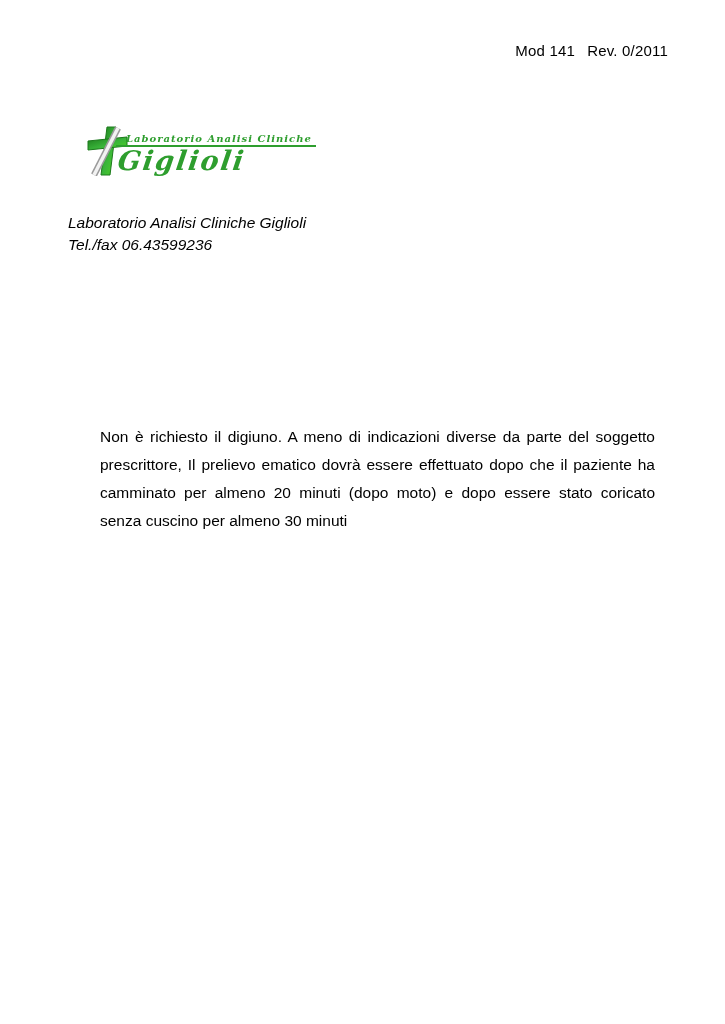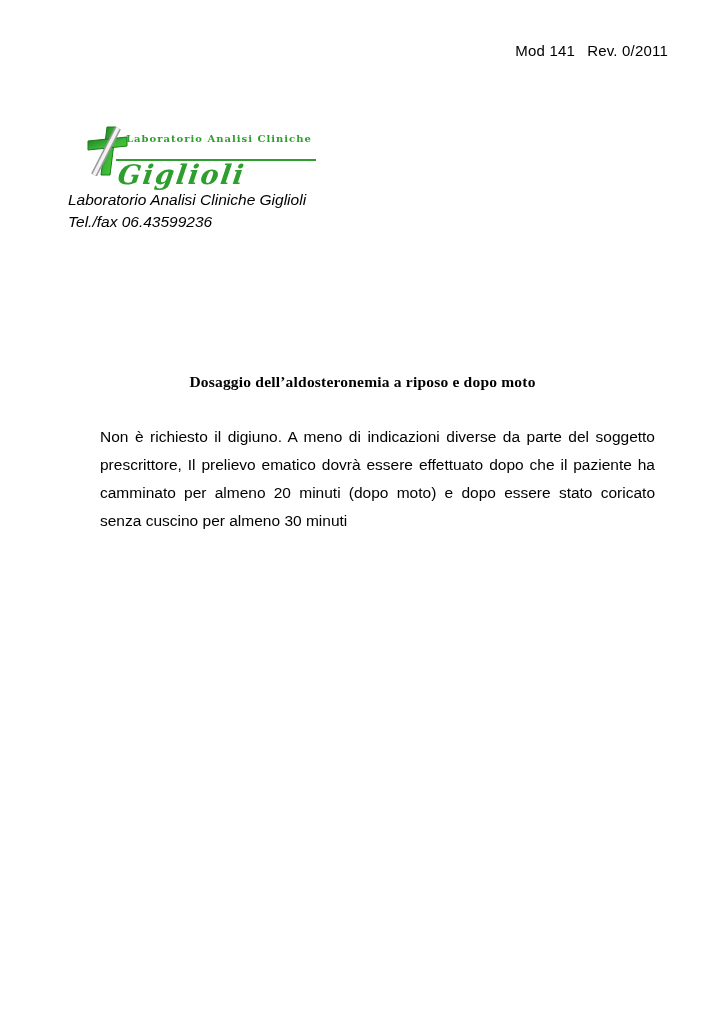--- a/index.html
+++ b/index.html
@@ -38,46 +38,47 @@
   }
   .logo-cross { width: 42px; height: 50px; flex: 0 0 auto; }
   .logo-textcol {
     margin-left: -12px;
     margin-top: 7px;
     display: flex;
     flex-direction: column;
   }
   .logo-smalltext {
     font-family: "DejaVu Serif", serif;
+    font-style: italic;
     font-weight: bold;
     font-size: 10px;
     color: var(--brand-green, #2e9e2e);
     border-bottom: 2px solid var(--brand-green, #2e9e2e);
-    padding: 0 4px 15px 10px;
+    padding: 0 4px 1px 10px;
     letter-spacing: 1px;
     white-space: nowrap;
   }
   .logo-script {
     font-family: "DejaVu Serif", serif;
     font-style: italic;
     font-weight: bold;
     font-size: 27px;
     line-height: 28px;
     color: var(--brand-green, #2e9e2e);
     letter-spacing: 2px;
     transform: skewX(-8deg);
     padding-left: 2px;
     white-space: nowrap;
   }
 
   
   .letterhead {
     position: absolute;
     left: 68px;
-    top: 189px;
+    top: 212px;
     font-style: italic;
     font-size: 15.5px;
     line-height: 22px;
     white-space: nowrap;
   }
 
   
   .doc-title {
     position: absolute;
     top: 319px;
@@ -143,17 +144,16 @@
       <span class="logo-smalltext">Laboratorio Analisi Cliniche</span>
       <span class="logo-script">Giglioli</span>
     </div>
   </div>
 
   <div class="letterhead">
     <div>Laboratorio Analisi Cliniche Giglioli</div>
     <div>Tel./fax 06.43599236</div>
   </div>
 
-  <div class="doc-subtitle">Dosaggio dell’aldosteronemia a riposo e dopo moto</div>
 
   <p class="body-paragraph">Non è richiesto il digiuno. A meno di indicazioni diverse da parte del soggetto prescrittore, Il prelievo ematico dovrà essere effettuato dopo che il paziente ha camminato per almeno 20 minuti (dopo moto) e dopo essere stato coricato senza cuscino per almeno 30 minuti</p>
 
 </div>
 
 </body></html>

